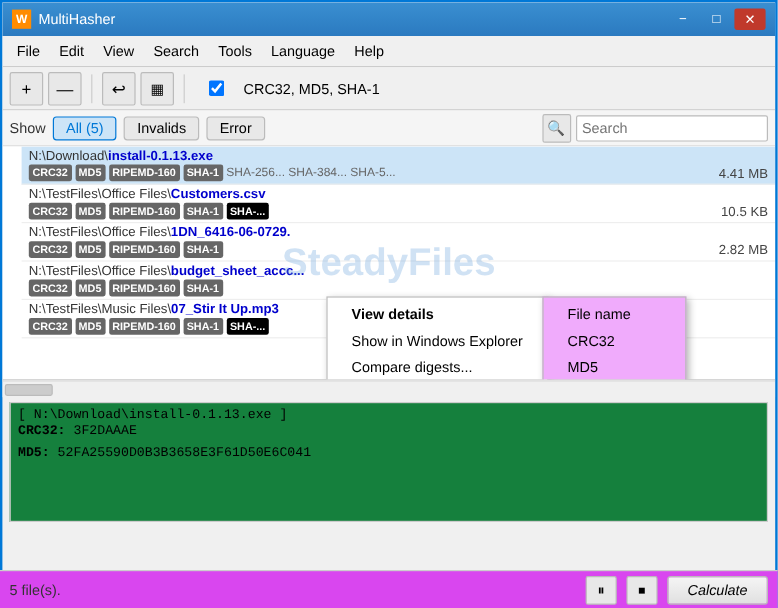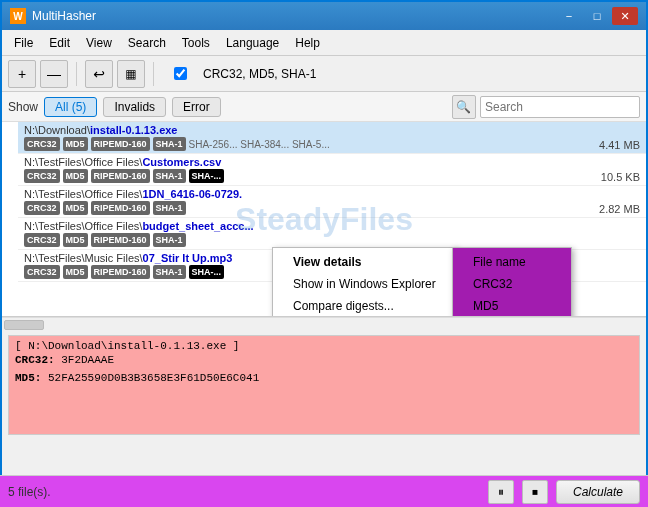--- a/index.html
+++ b/index.html
@@ -255,31 +255,31 @@
       align-items: center;
       justify-content: space-between;
     }
     .ctx-item.bold { font-weight: bold; }
 
     
     .sub-context-menu {
       position: absolute;
       top: 125px;
       left: 450px;
-      background: #a21caf;
+      background: #f0abfc;
       border: 1px solid #bbb;
       box-shadow: 2px 2px 6px rgba(0,0,0,0.3);
       z-index: 101;
       min-width: 120px;
       padding: 3px 0;
     }
 
     
     .detail-panel {
-      background: #fca5a5;
+      background: #15803d;
       border: 1px solid #ccc;
       margin: 4px 6px;
       padding: 4px 6px;
       font-family: 'Courier New', monospace;
       font-size: 11px;
       color: #000;
       height: 100px;
       overflow: hidden;
     }
     .detail-title {

